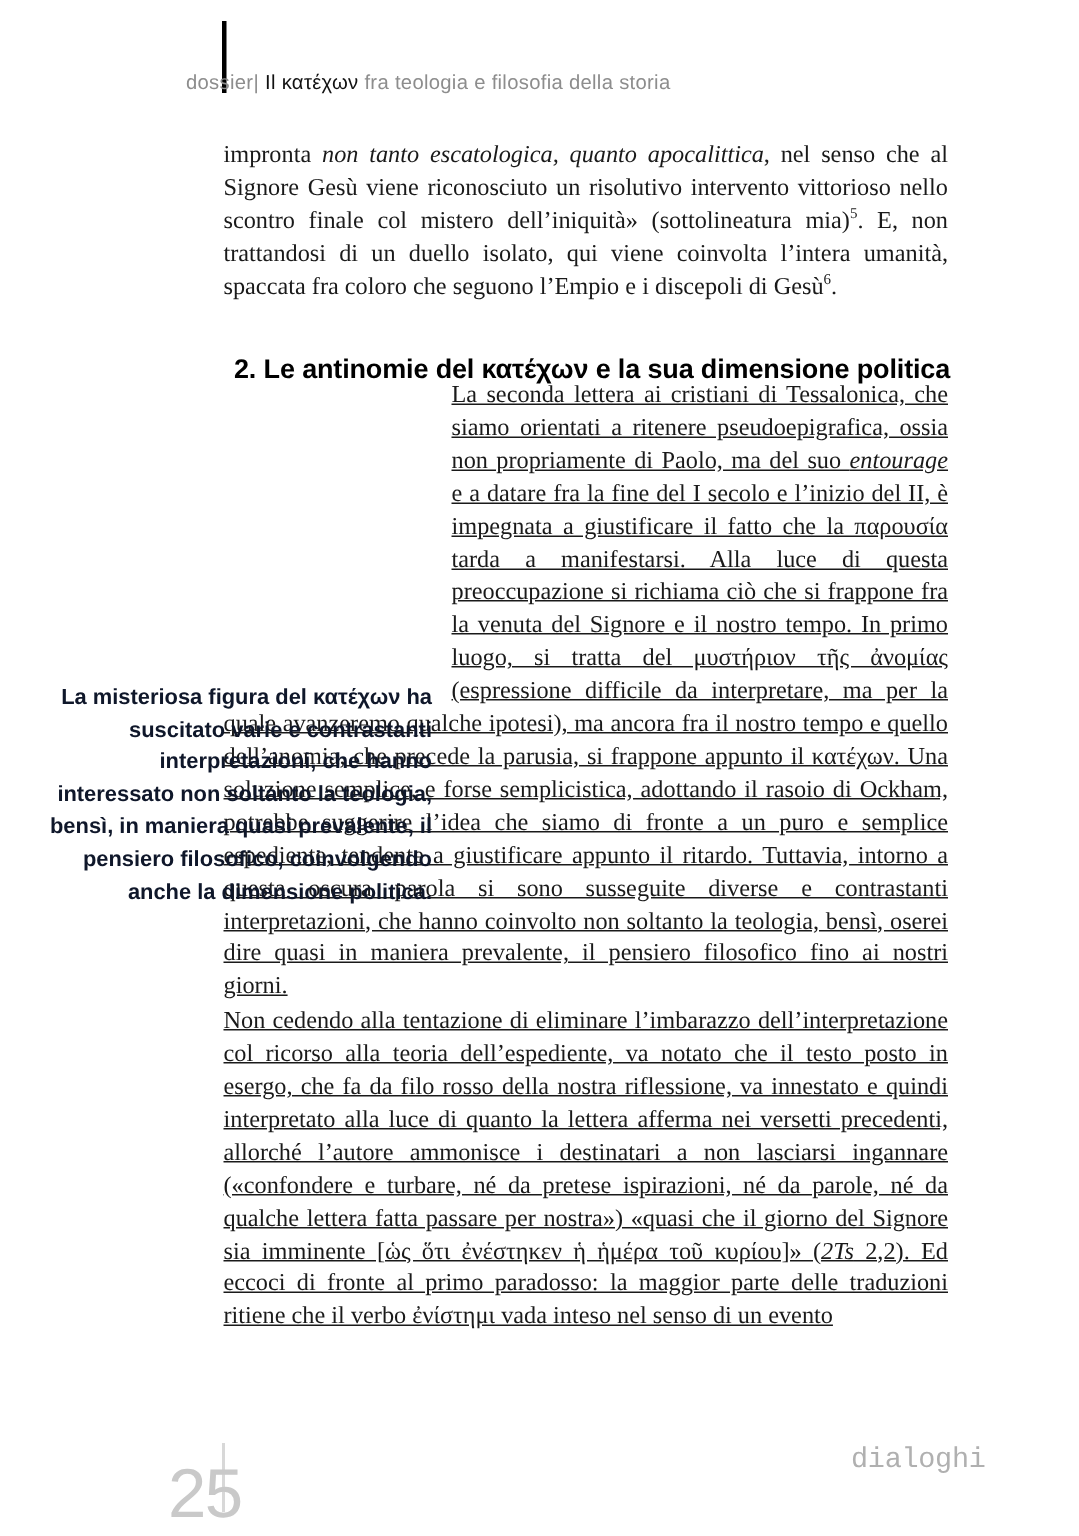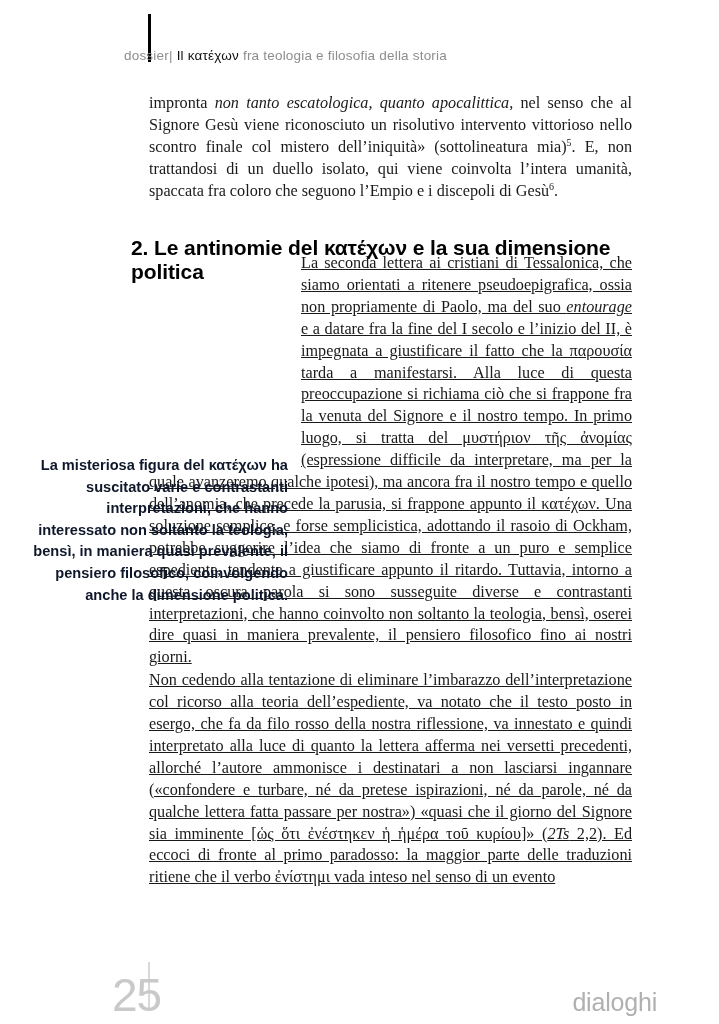--- a/index.html
+++ b/index.html
@@ -64,26 +64,26 @@
     line-height: 21.9px;
   }
   .col p {
     margin: 1px;
     text-indent: 0;
   }
   .p1 { top: 92px; }
 
   .section-head {
     position: absolute;
-    left: 131px;
+    left: 156px;
     top: 236px;
     width: 485px;
     font-family: "Liberation Sans", sans-serif;
     font-weight: bold;
-    font-size: 21px;
+    font-size: 18px;
     color: #000000;
     letter-spacing: -0.1px;
   }
 
   
   .p2-wrap {
     top: 252px;
     text-decoration: underline;
   }
   .floater {
@@ -115,25 +115,24 @@
     top: 968px;
     font-family: "Liberation Sans", sans-serif;
     font-size: 46px;
     color: #c9c9c9;
     letter-spacing: -1px;
   }
   .brand {
     position: absolute;
     right: 62px;
     top: 962px;
-    font-family: Liberation Sans, sans-serif;
-    font-size: 25px;
+    font-family: Liberation Mono, monospace;
+    font-size: 19px;
     color: #b0b0b0;
     letter-spacing: -0.2px;
-    margin-top: 26px;
   }
   .footer-rule {
     position: absolute;
     left: 148px;
     top: 962px;
     width: 2px;
     height: 46px;
     background: #d8d8d8;
   }
 

